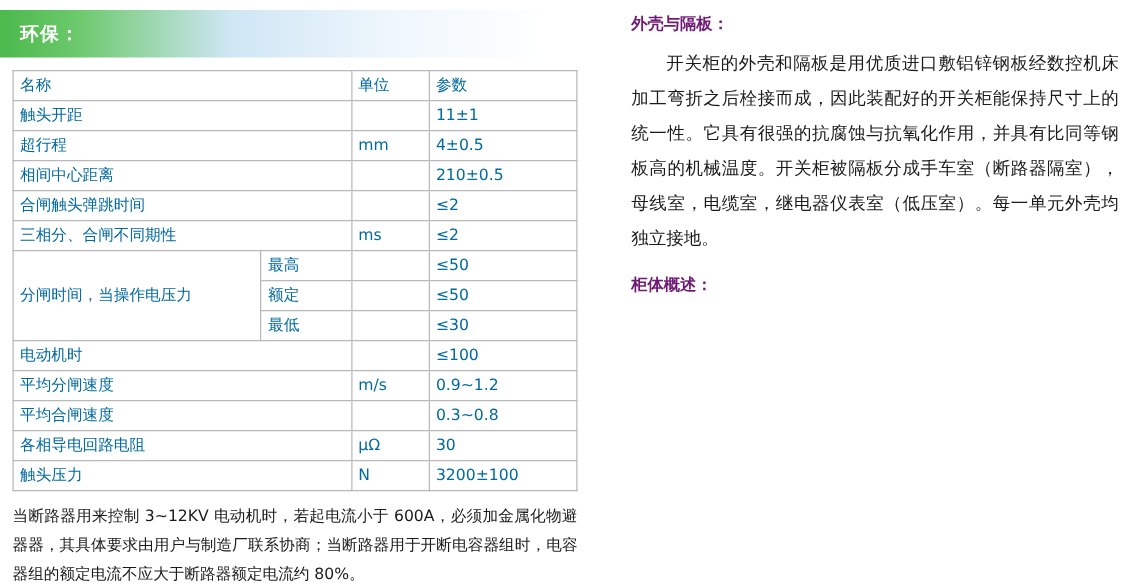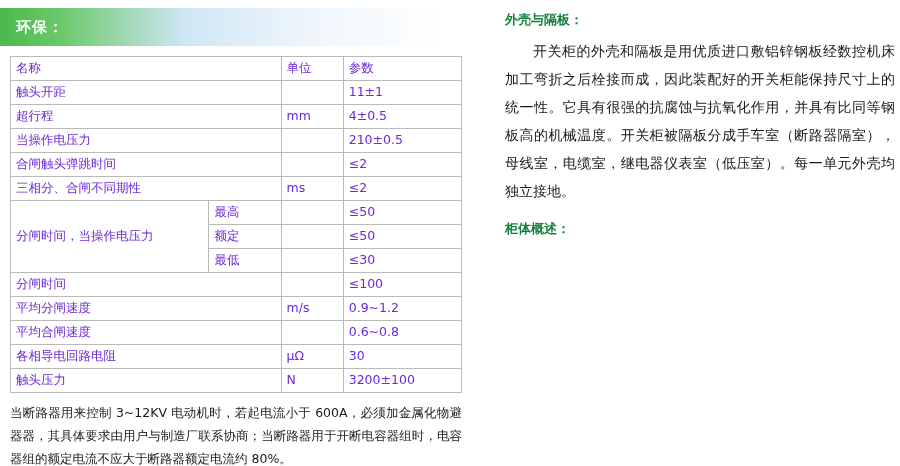--- a/index.html
+++ b/index.html
@@ -50,21 +50,21 @@
     margin-left: 10px;
     table-layout: fixed;
   }
   table.spec td, table.spec th {
     border: 1px solid #b9b9b9;
     font-size: 12.5px;
     padding: 3px 5px;
     height: 17px;
     text-align: left;
     font-weight: normal;
-    color: #6d28d9;
+    color: #0369a1;
     line-height: 1.15;
     white-space: nowrap;
     overflow: hidden;
   }
   .col-name  { width: 198px; }
   .col-sub   { width: 72px; }
   .col-unit  { width: 62px; }
   .col-param { width: 118px; }
   .note {
     width: 452px;
@@ -79,21 +79,21 @@
     position: absolute;
     left: 505px;
     top: 0;
     width: 390px;
     height: 466px;
     padding-top: 10px;
   }
   .sect-title {
     font-size: 13px;
     font-weight: bold;
-    color: #15803d;
+    color: #701a75;
     margin: 0 0 6px 0;
     line-height: 1.6;
   }
   .sect-body {
     font-size: 14px;
     line-height: 2.0;
     text-align: justify;
     text-indent: 2em;
     margin: 0 0 14px 0;
     color: #1a1a1a;
@@ -128,21 +128,21 @@
           <td colspan="2">触头开距</td>
           <td></td>
           <td>11±1</td>
         </tr>
         <tr>
           <td colspan="2">超行程</td>
           <td>mm</td>
           <td>4±0.5</td>
         </tr>
         <tr>
-          <td colspan="2">当操作电压力</td>
+          <td colspan="2">相间中心距离</td>
           <td></td>
           <td>210±0.5</td>
         </tr>
         <tr>
           <td colspan="2">合闸触头弹跳时间</td>
           <td></td>
           <td>≤2</td>
         </tr>
         <tr>
           <td colspan="2">三相分、合闸不同期性</td>
@@ -161,33 +161,33 @@
           <td></td>
           <td>≤50</td>
         </tr>
         <tr>
           <td>最低</td>
           <td></td>
           <td>≤30</td>
         </tr>
 
         <tr>
-          <td colspan="2">分闸时间</td>
+          <td colspan="2">电动机时</td>
           <td></td>
           <td>≤100</td>
         </tr>
         <tr>
           <td colspan="2">平均分闸速度</td>
           <td>m/s</td>
           <td>0.9~1.2</td>
         </tr>
         <tr>
           <td colspan="2">平均合闸速度</td>
           <td></td>
-          <td>0.6~0.8</td>
+          <td>0.3~0.8</td>
         </tr>
         <tr>
           <td colspan="2">各相导电回路电阻</td>
           <td>μΩ</td>
           <td>30</td>
         </tr>
         <tr>
           <td colspan="2">触头压力</td>
           <td>N</td>
           <td>3200±100</td>

